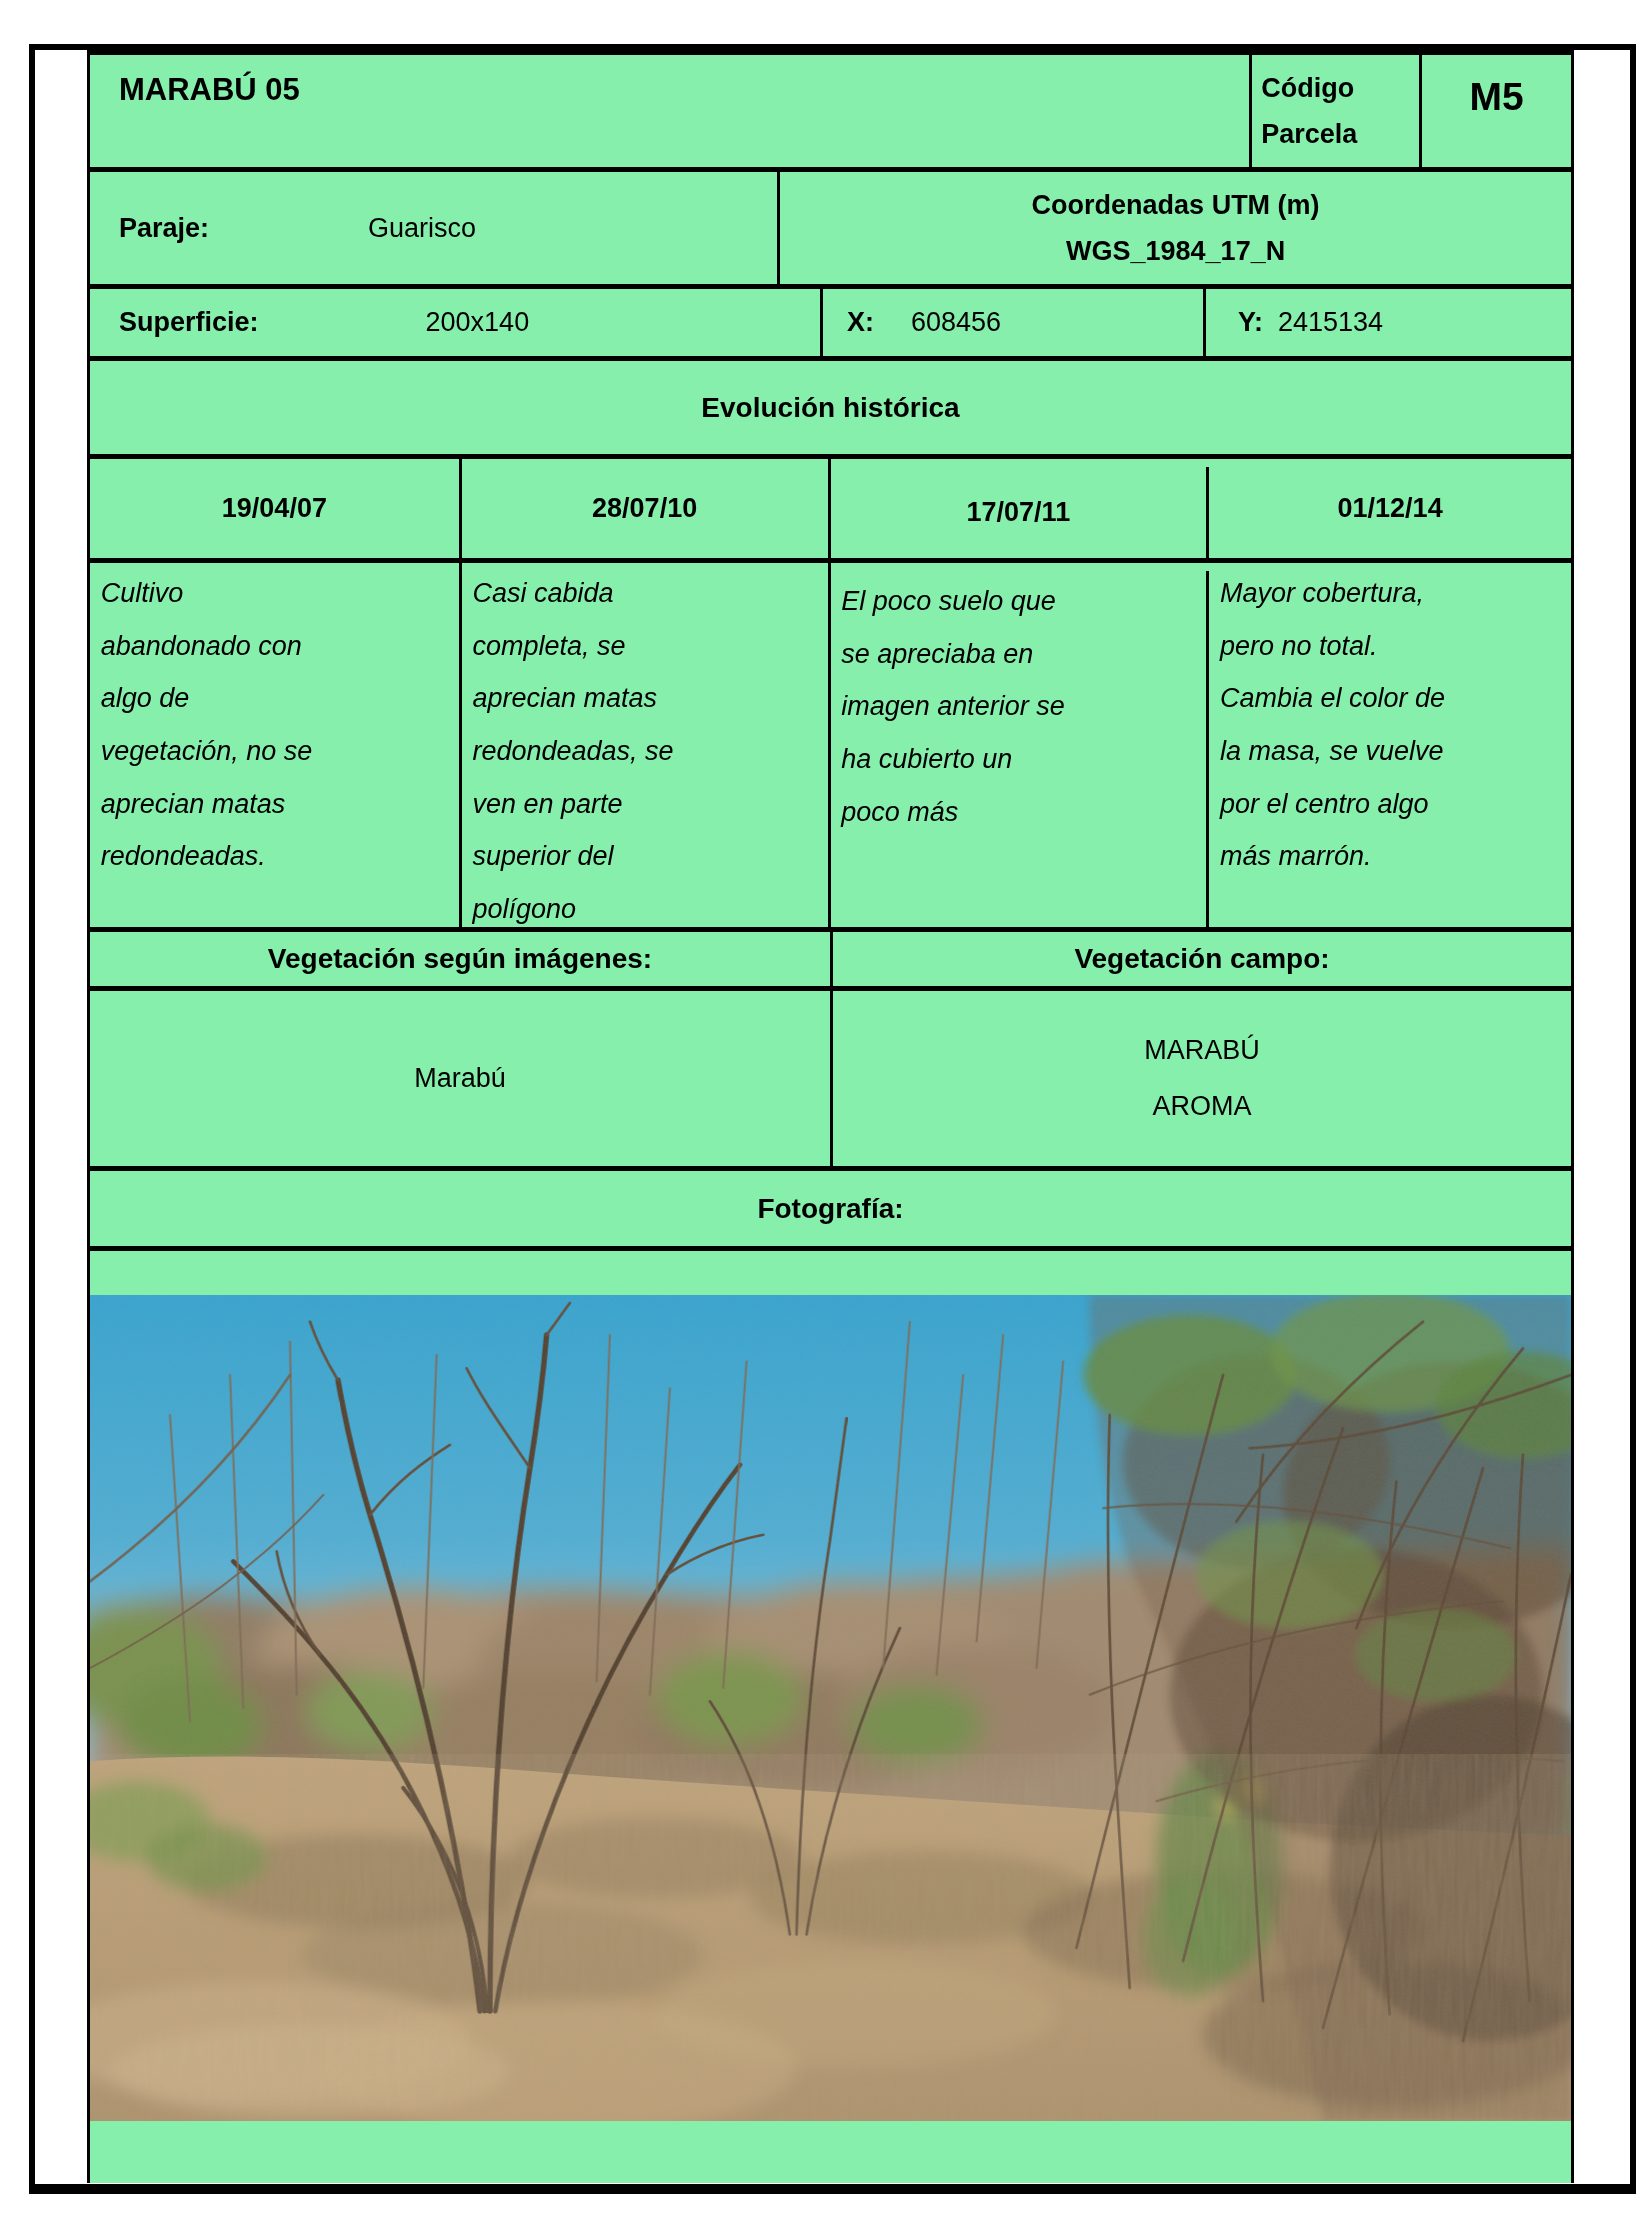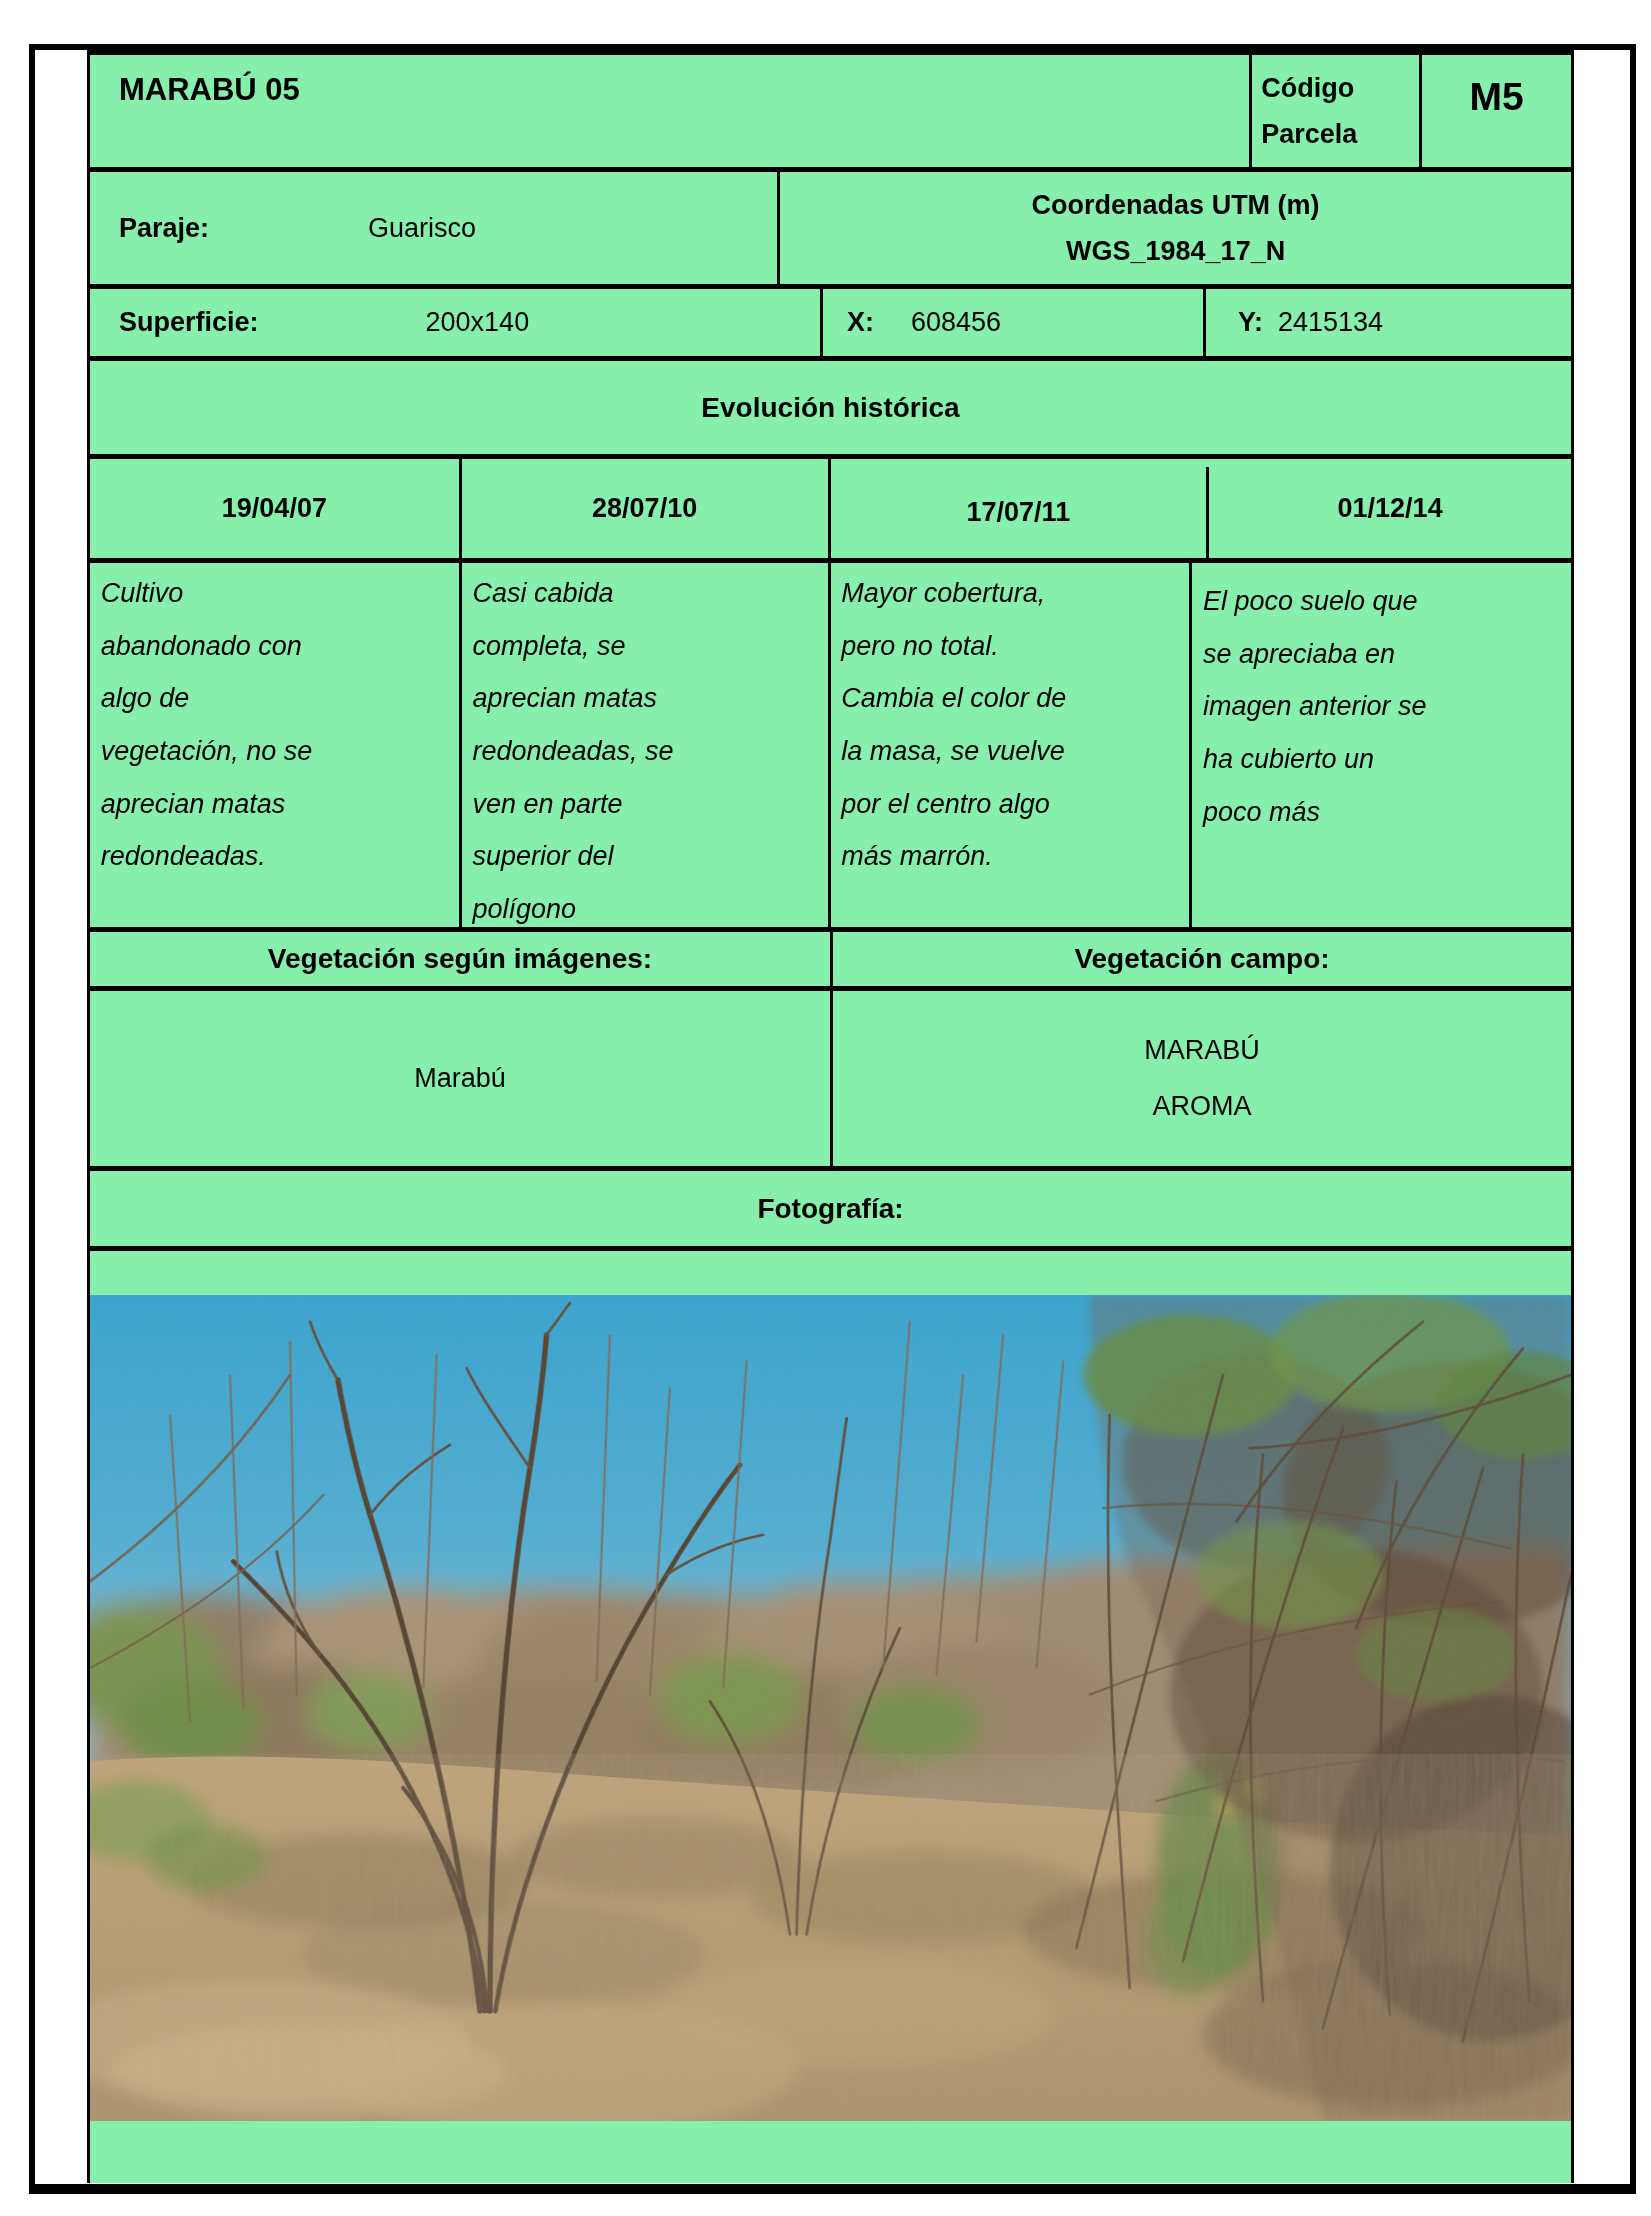--- a/index.html
+++ b/index.html
@@ -139,31 +139,31 @@
 vegetación, no se
 aprecian matas
 redondeadas.</div>
       <div class="cell c-q2 desc">Casi cabida
 completa, se
 aprecian matas
 redondeadas, se
 ven en parte
 superior del
 polígono</div>
+      <div class="cell c-q3 desc">El poco suelo que
+se apreciaba en
+imagen anterior se
+ha cubierto un
+poco más</div>
       <div class="cell c-q4 desc">Mayor cobertura,
 pero no total.
 Cambia el color de
 la masa, se vuelve
 por el centro algo
 más marrón.</div>
-      <div class="cell c-q3 desc">El poco suelo que
-se apreciaba en
-imagen anterior se
-ha cubierto un
-poco más</div>
     </div>
 
     <div class="trow r7">
       <div class="cell c-h1 section-head">
         <span>Vegetación según imágenes:</span>
       </div>
       <div class="cell c-h2 section-head">
         <span>Vegetación campo:</span>
       </div>
     </div>

